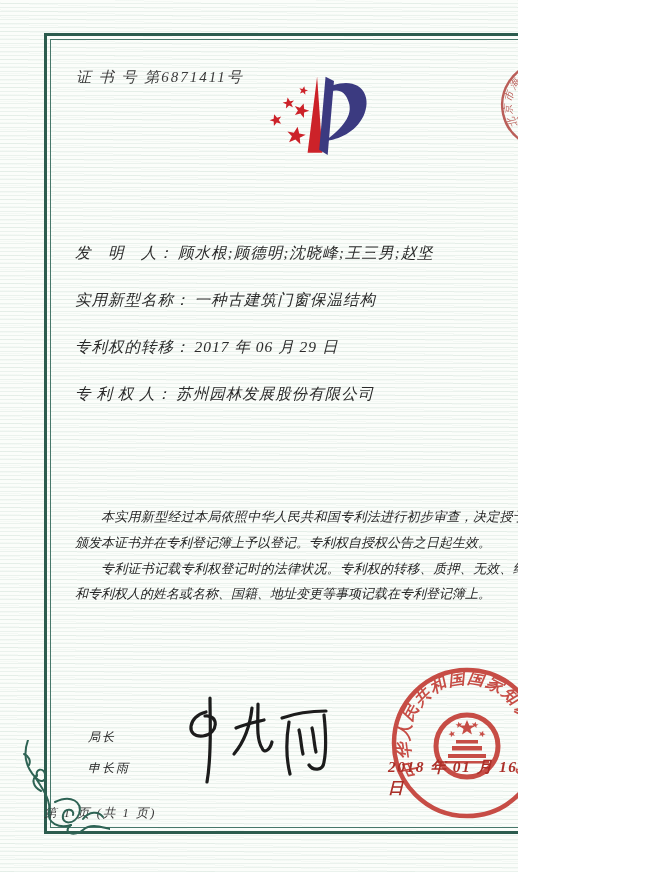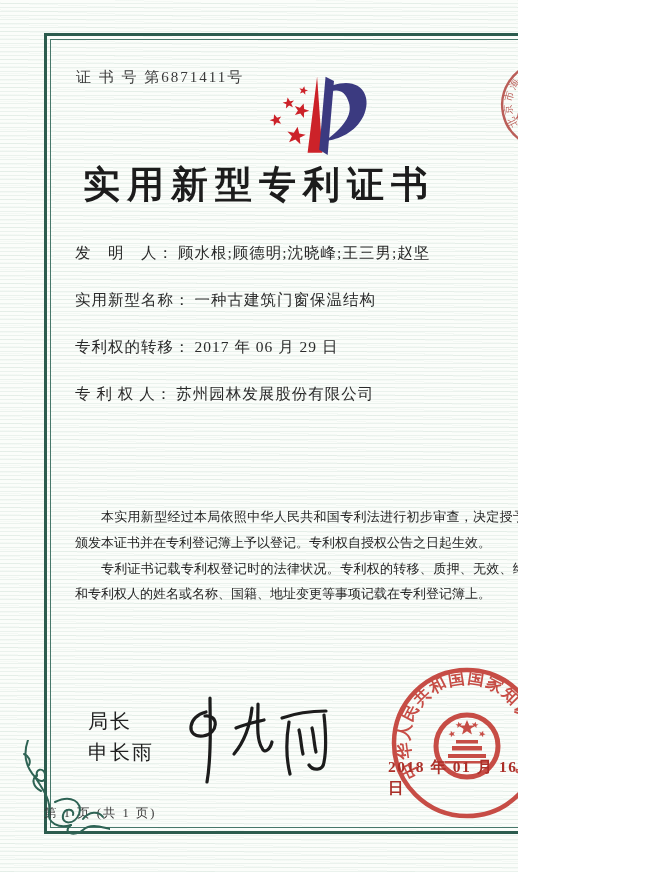--- a/index.html
+++ b/index.html
@@ -6,20 +6,21 @@
   .page{
     position:relative;
     width:518px;height:872px;
     background-color:#fbfdfa;
     background-image:
       repeating-linear-gradient(0deg, rgba(130,175,155,0.14) 0px, rgba(130,175,155,0.14) 1px, transparent 1px, transparent 4px),
       repeating-linear-gradient(2deg, rgba(130,175,155,0.06) 0px, rgba(130,175,155,0.06) 1px, transparent 1px, transparent 7px);
     font-family:"Liberation Serif","DejaVu Serif",serif;
     color:#222;
     overflow:hidden;
+    font-style:italic;
   }
   .frame{
     position:absolute;left:44px;top:33px;width:550px;height:801px;
     border:3px solid #2c5c4e;
     box-sizing:border-box;
   }
   .frame::after{
     content:"";position:absolute;inset:3px;
     border:1px solid #47776a;
   }
@@ -38,21 +39,21 @@
     letter-spacing:7px;color:#1c1c1c;
   }
   .fields{position:absolute;left:75px;top:243px;width:505px;}
   .field-row{height:25px;margin-bottom:22px;font-size:15.5px;letter-spacing:1px;color:#2a2a2a;white-space:nowrap;}
   .field-row .lbl{margin-right:4px;}
   .paragraphs{
     position:absolute;left:75px;top:504px;width:504px;
     font-size:13px;line-height:25.8px;text-align:justify;color:#242424;
   }
   .paragraphs p{margin:0;text-indent:2em;}
-  .signatory{position:absolute;left:88px;top:706px;font-size:20px;line-height:31px;color:#222;letter-spacing:2px;}
+  .signatory{position:absolute;left:88px;top:722px;font-size:12px;line-height:31px;color:#222;letter-spacing:2px;}
   .signature{position:absolute;left:172px;top:692px;width:180px;height:98px;}
   .office-seal{position:absolute;left:386px;top:662px;width:162px;height:162px;opacity:.9;}
   .issue-date{
     position:absolute;left:388px;top:757px;
     font-size:15.5px;font-weight:bold;letter-spacing:1.5px;color:#ab2f28;z-index:3;
   }
   .footer{
     position:absolute;left:44px;top:805px;width:550px;
     text-align:left;font-size:12.5px;letter-spacing:2px;color:#3a3a3a;
   }
@@ -120,21 +121,20 @@
     <text fill="#b0443e" font-size="10" letter-spacing="2">
       <textPath href="#taxTopArc" startOffset="50%" text-anchor="middle">北京市海淀区地方税务局</textPath>
     </text>
     <text fill="#b0443e" font-size="9" letter-spacing="1">
       <textPath href="#taxBotArc" startOffset="50%" text-anchor="middle">国家知识产权局</textPath>
     </text>
     <text x="52" y="48" text-anchor="middle" fill="#b0443e" font-size="10.5" letter-spacing="2">印 花 税</text>
     <text x="52" y="63" text-anchor="middle" fill="#b0443e" font-size="11" letter-spacing="1.5">代扣专用章</text>
   </svg>
 
-  <h1 class="title">实用新型专利证书</h1>
 
   <div class="fields">
     <div class="field-row">
       <span class="lbl">发　明　人：</span><span>顾水根;顾德明;沈晓峰;王三男;赵坚</span>
     </div>
     <div class="field-row">
       <span class="lbl">实用新型名称：</span><span>一种古建筑门窗保温结构</span>
     </div>
     <div class="field-row">
       <span class="lbl">专利权的转移：</span><span>2017 年 06 月 29 日</span>

